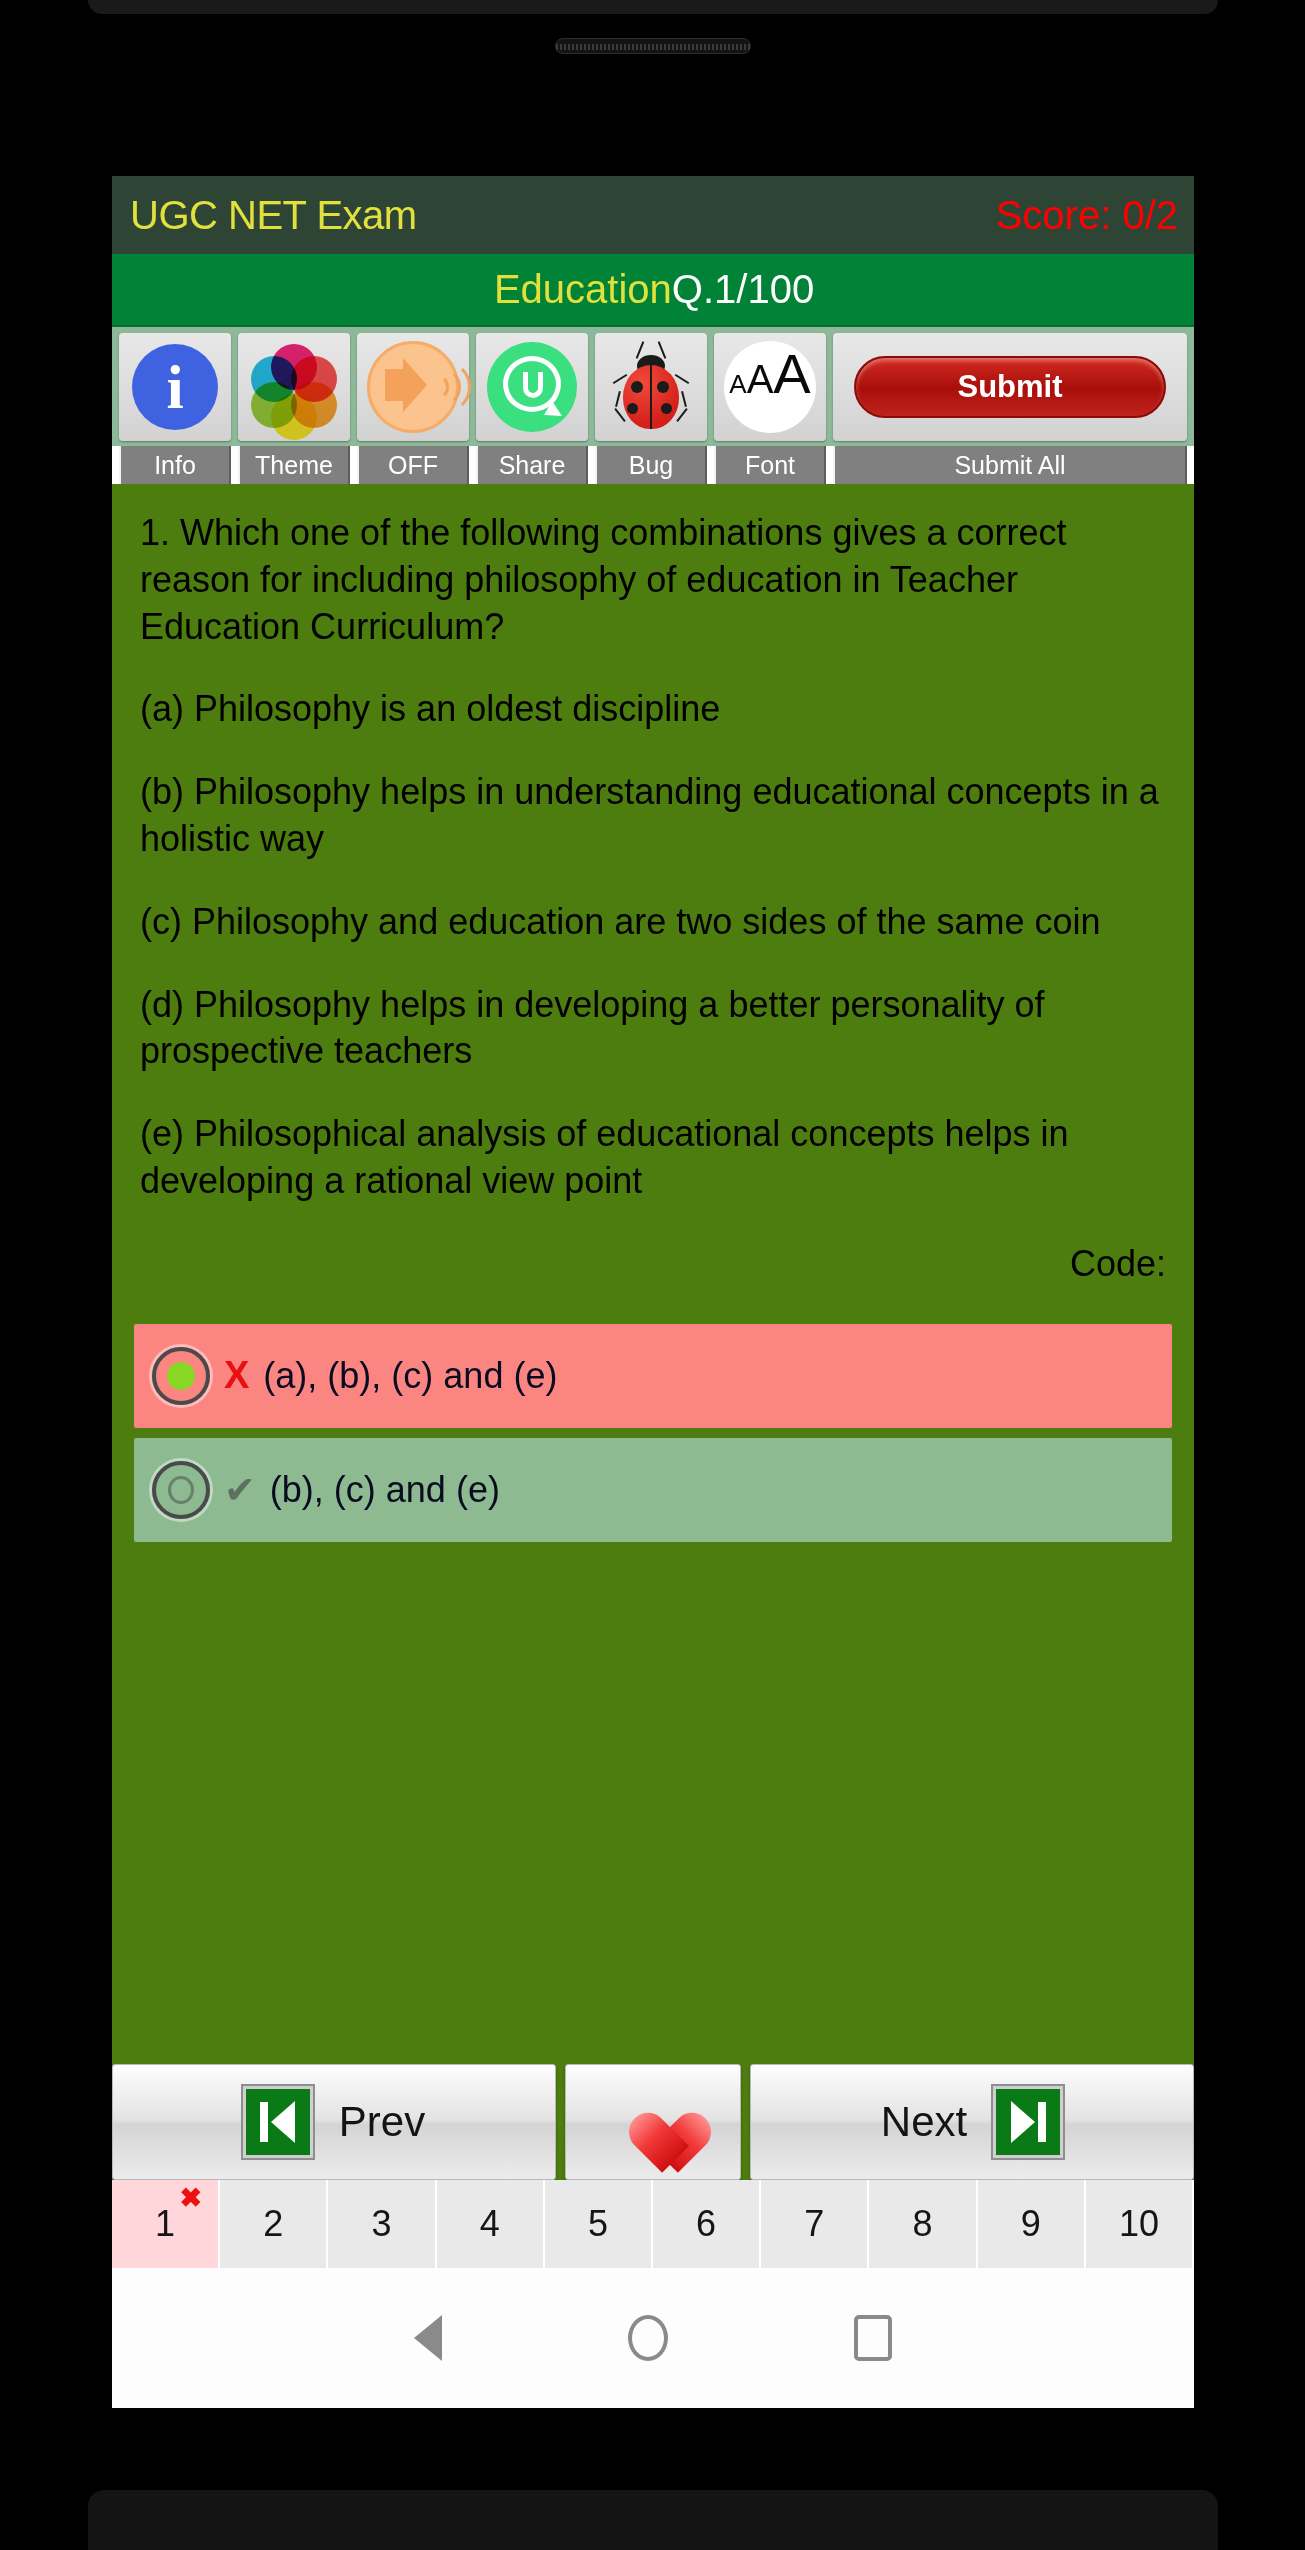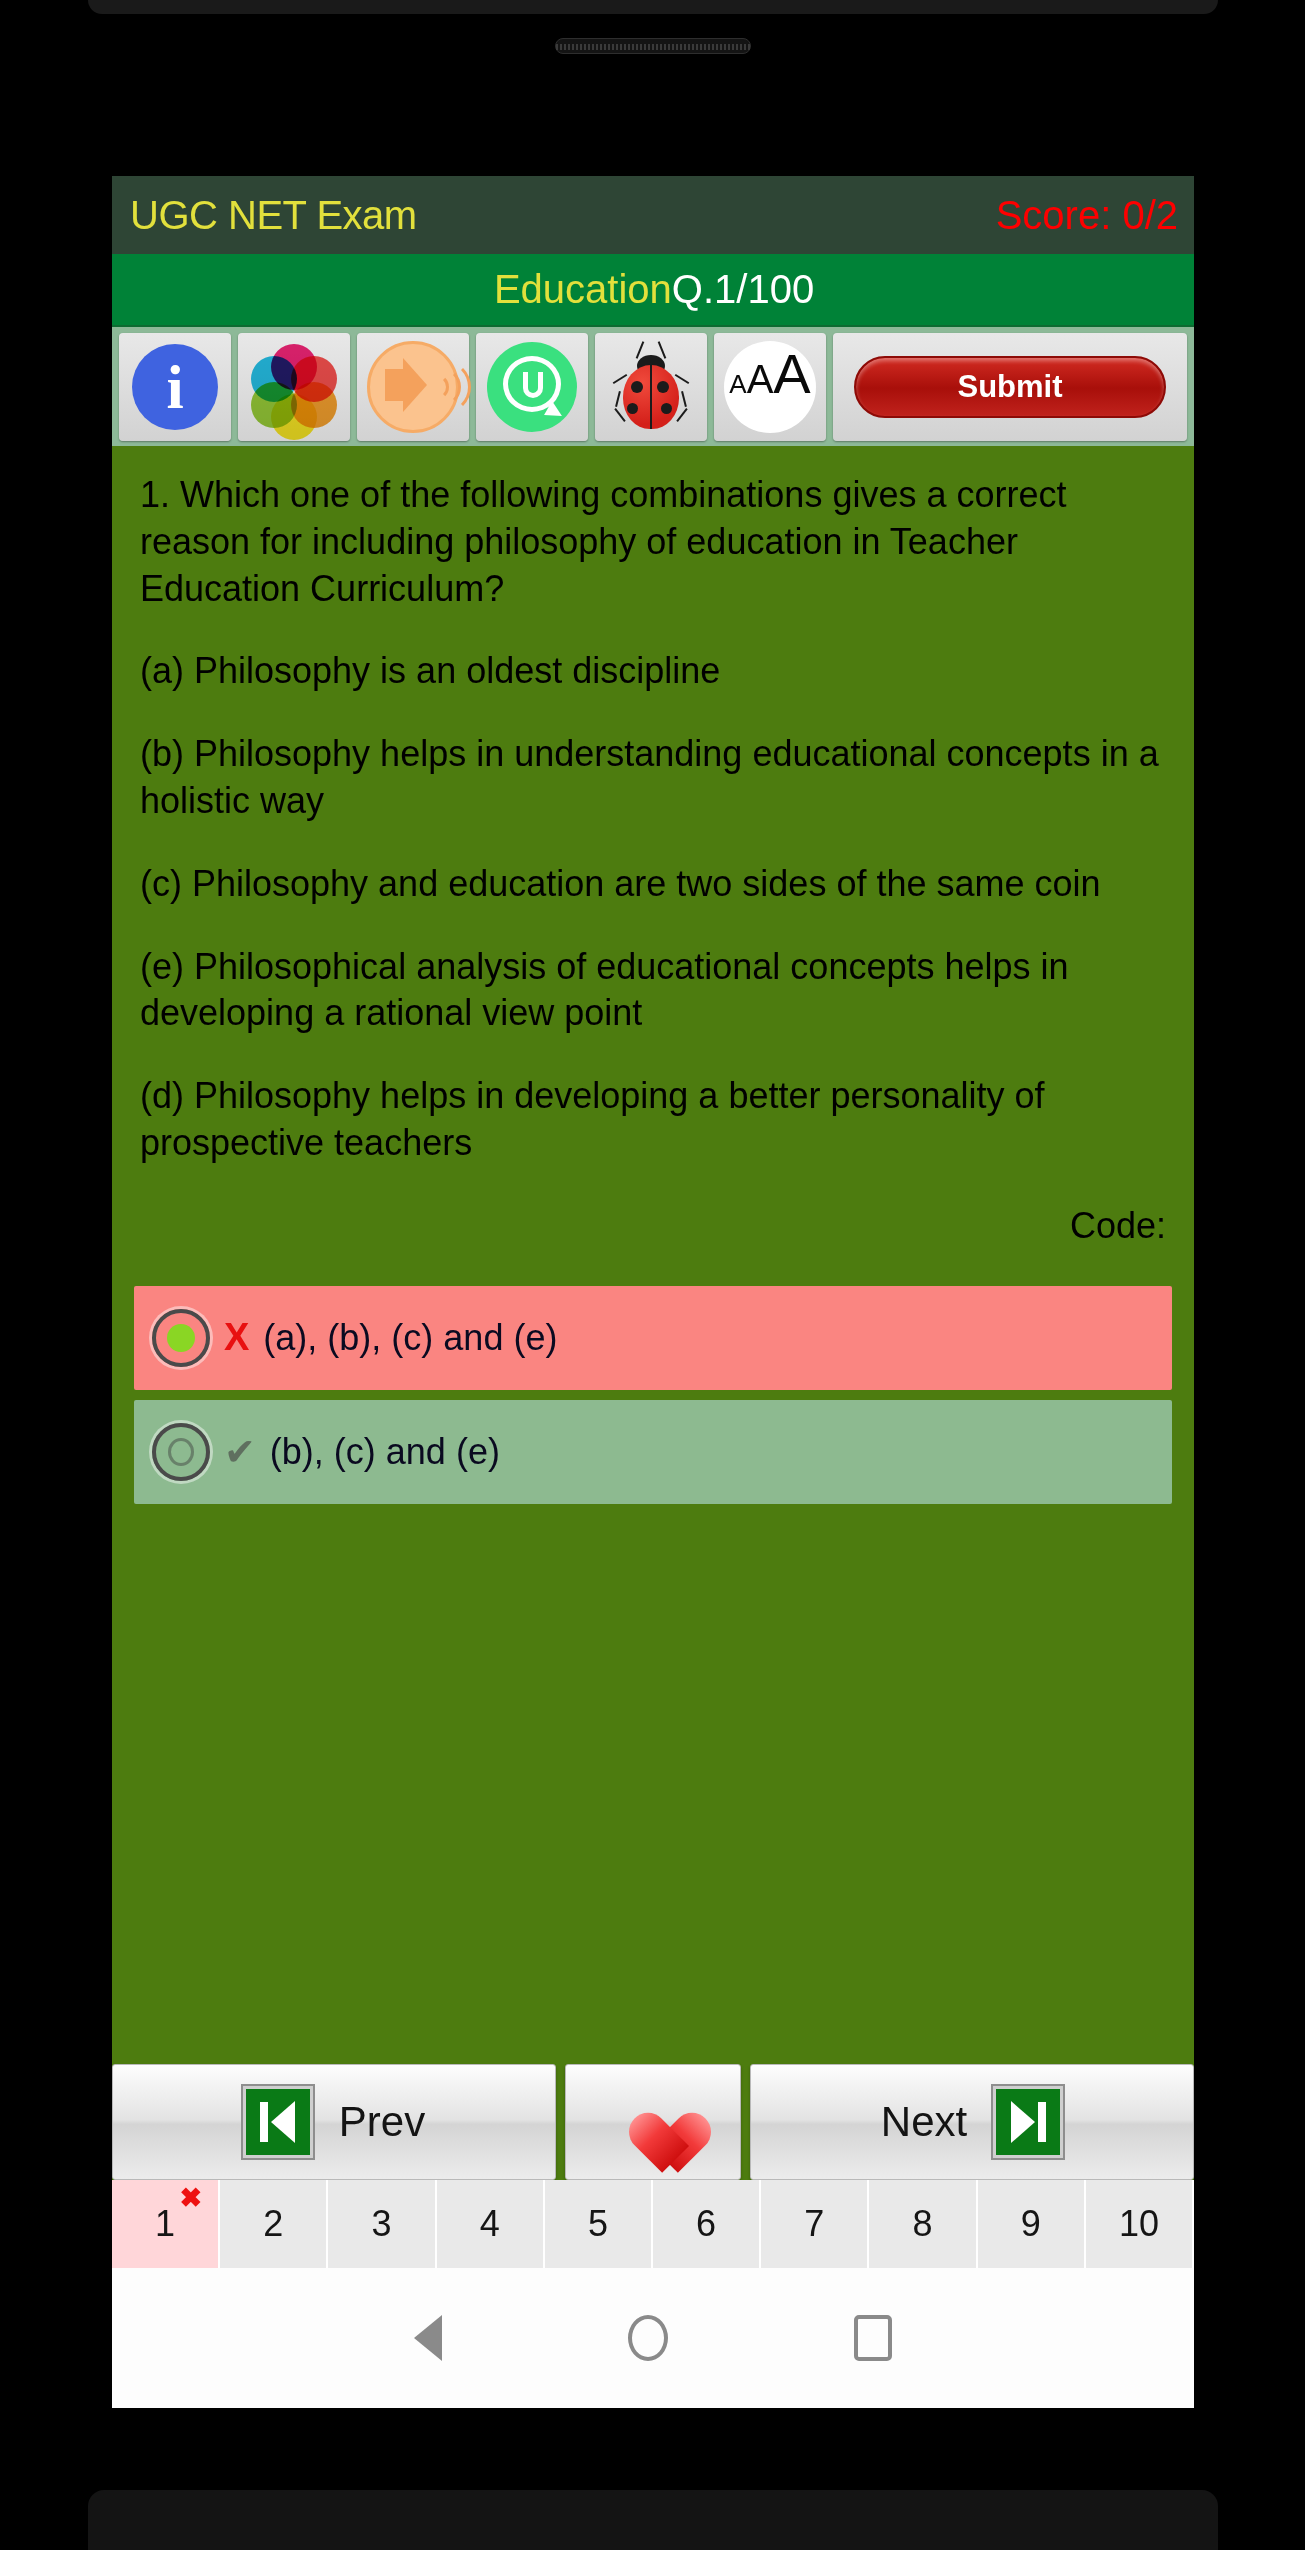--- a/index.html
+++ b/index.html
@@ -498,28 +498,37 @@
             <span class="s3">A</span>
         </div>
       </div>
 
       <div class="tool wide">
         <div class="submit-pill">Submit</div>
       </div>
 
     </div>
 
+    <div class="labels">
+      <div class="lbl">Info</div>
+      <div class="lbl">Theme</div>
+      <div class="lbl">OFF</div>
+      <div class="lbl">Share</div>
+      <div class="lbl">Bug</div>
+      <div class="lbl">Font</div>
+      <div class="lbl wide">Submit All</div>
+    </div>
 
     <div class="qbody">
       <div class="qtext">1. Which one of the following combinations gives a correct reason for including philosophy of education in Teacher Education Curriculum?</div>
       <div class="opt-line">(a) Philosophy is an oldest discipline</div>
       <div class="opt-line">(b) Philosophy helps in understanding educational concepts in a holistic way</div>
       <div class="opt-line">(c) Philosophy and education are two sides of the same coin</div>
+      <div class="opt-line">(d) Philosophy helps in developing a better personality of prospective teachers</div>
       <div class="opt-line">(e) Philosophical analysis of educational concepts helps in developing a rational view point</div>
-      <div class="opt-line">(d) Philosophy helps in developing a better personality of prospective teachers</div>
       <div class="code-label">Code:</div>
     </div>
 
     <div class="answers">
 
       <div class="ans wrong">
         <div class="radio filled"></div>
         <div class="mark-x">X</div>
         <div class="ans-text">(a), (b), (c) and (e)</div>
       </div>

